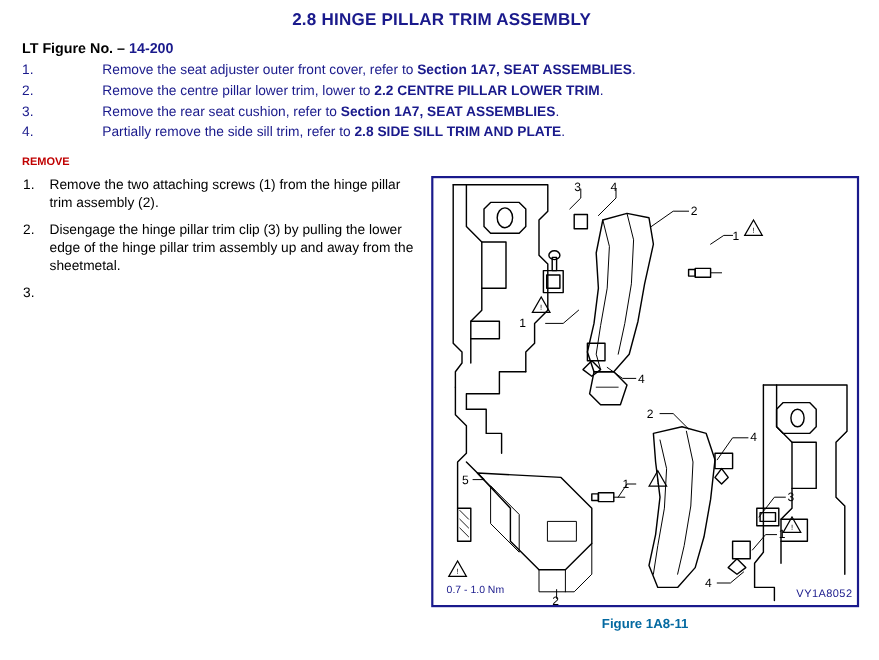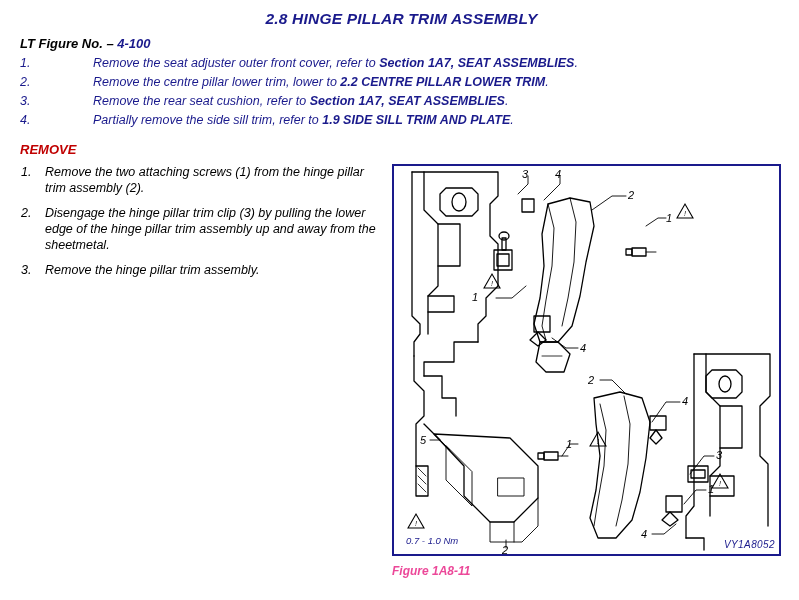--- a/index.html
+++ b/index.html
@@ -14,21 +14,20 @@
     color: #000000;
     overflow: hidden;
     position: relative;
   }
   .page {
     position: relative;
     width: 799px;
     height: 512px;
     box-sizing: border-box;
     padding: 8px 14px 0 18px;
-    font-style: italic;
   }
   .doc-title {
     text-align: center;
     font-weight: bold;
     font-size: 15.5px;
     color: #1a1a8c;
     letter-spacing: 0.2px;
     margin: 2px 0 8px 0;
   }
   .lt-section {
@@ -62,21 +61,21 @@
     color: #1a1a8c;
     margin-left: 48px;
   }
   ol.top-list li .ref {
     font-weight: bold;
     color: #1a1a8c;
   }
   .remove-head {
     color: #c00000;
     font-weight: bold;
-    font-size: 13px;
+    font-size: 10px;
     margin: 13px 0 7px 2px;
   }
   .lower-wrap {
     display: flex;
     align-items: flex-start;
   }
   .left-col {
     width: 366px;
     flex: 0 0 366px;
   }
@@ -106,23 +105,24 @@
   .fig-box {
     border: 2px solid #1a1a8c;
     width: 389px;
     height: 392px;
     position: relative;
     background: #fff;
     box-sizing: border-box;
     overflow: hidden;
   }
   .fig-caption {
+    text-align: center;
     font-weight: bold;
     font-size: 12px;
-    color: #ec4899;
+    color: #0369a1;
     width: 389px;
     margin-top: 8px;
   }
   .fig-svg {
     position: absolute;
     left: 0;
     top: 0;
   }
   .code-stamp {
     position: absolute;
@@ -145,59 +145,58 @@
   }
 </style>
 </head>
 <body>
 
 <div class="page">
 
   <div class="doc-title">2.8 HINGE PILLAR TRIM ASSEMBLY</div>
 
   <div class="lt-section">
-    <span>LT Figure No. – </span><span class="blue">4-100</span>
+    <span>LT Figure No. – </span><span class="blue">14-200</span>
   </div>
 
   <ol class="top-list">
     <li>
       <span class="num">1.</span>
       <span class="plain">Remove the seat adjuster outer front cover, refer to </span><span class="ref">Section 1A7, SEAT ASSEMBLIES</span><span>.</span>
     </li>
     <li>
       <span class="num">2.</span>
       <span class="plain">Remove the centre pillar lower trim, lower to </span><span class="ref">2.2 CENTRE PILLAR LOWER TRIM</span><span>.</span>
     </li>
     <li>
       <span class="num">3.</span>
       <span class="plain">Remove the rear seat cushion, refer to </span><span class="ref">Section 1A7, SEAT ASSEMBLIES</span><span>.</span>
     </li>
     <li>
       <span class="num">4.</span>
-      <span class="plain">Partially remove the side sill trim, refer to </span><span class="ref">1.9 SIDE SILL TRIM AND PLATE</span><span>.</span>
+      <span class="plain">Partially remove the side sill trim, refer to </span><span class="ref">2.8 SIDE SILL TRIM AND PLATE</span><span>.</span>
     </li>
   </ol>
 
   <div class="remove-head">REMOVE</div>
 
   <div class="lower-wrap">
 
     <div class="left-col">
       <ol class="remove-list">
         <li>
           <span class="num">1.</span>
           <span>Remove the two attaching screws (1) from the hinge pillar trim assembly (2).</span>
         </li>
         <li>
           <span class="num">2.</span>
           <span>Disengage the hinge pillar trim clip (3) by pulling the lower edge of the hinge pillar trim assembly up and away from the sheetmetal.</span>
         </li>
         <li>
           <span class="num">3.</span>
-          <span>Remove the hinge pillar trim assembly.</span>
         </li>
       </ol>
     </div>
 
     <div class="fig-col">
       <div class="fig-box">
 
         <svg class="fig-svg" width="385" height="388" viewBox="0 0 385 388">
           <g fill="none" stroke="#000" stroke-width="1.3" stroke-linejoin="round" stroke-linecap="round">
 

